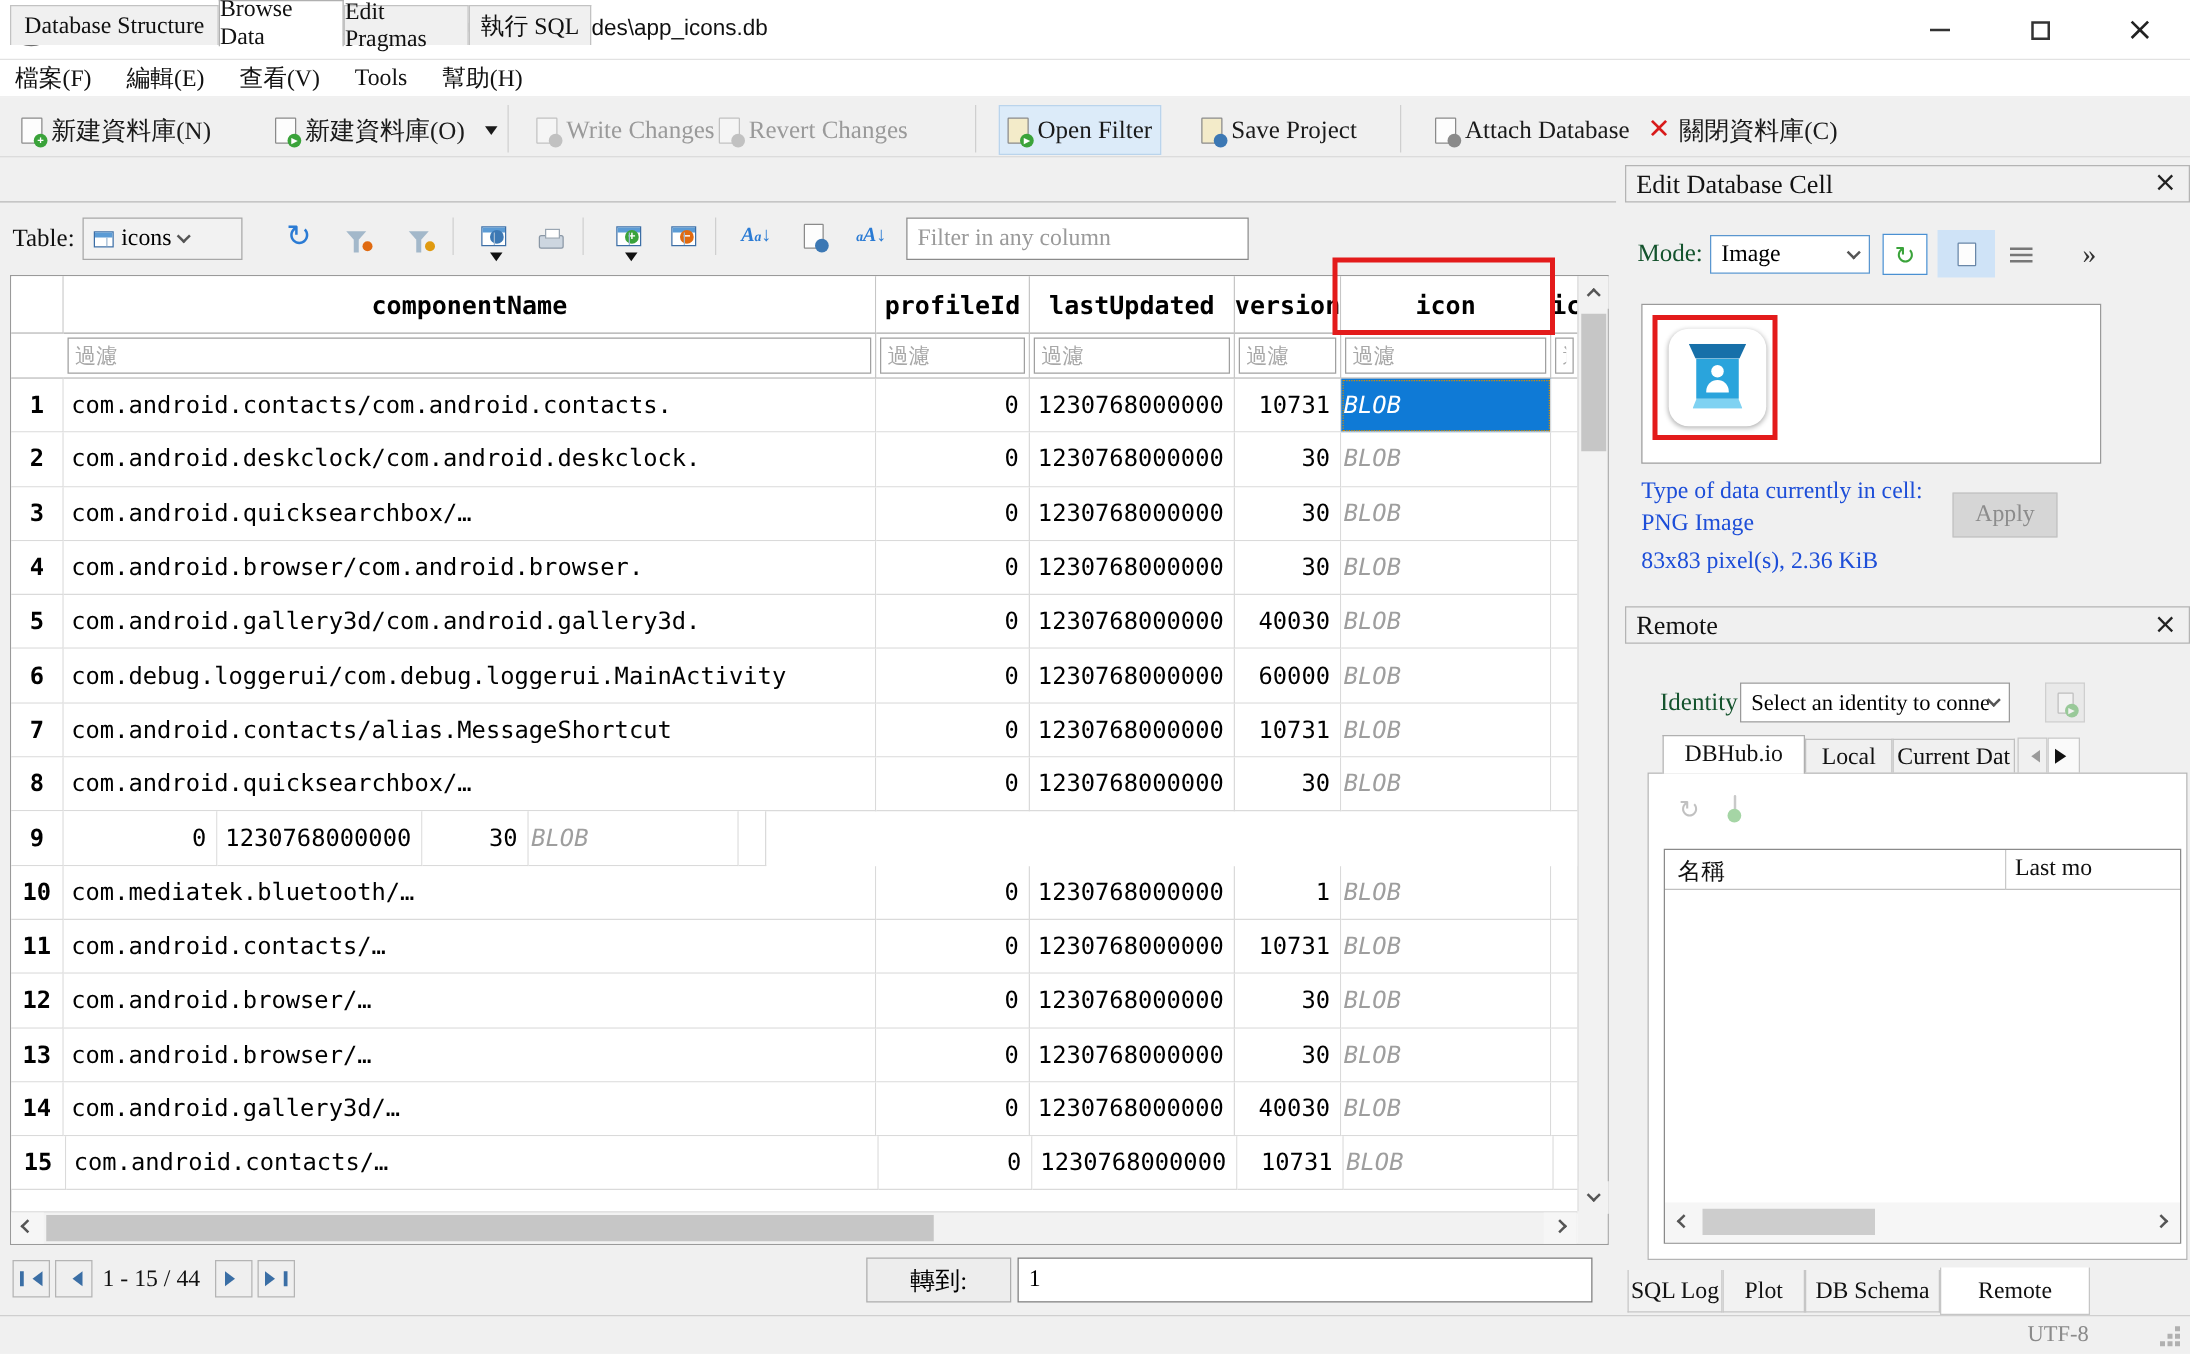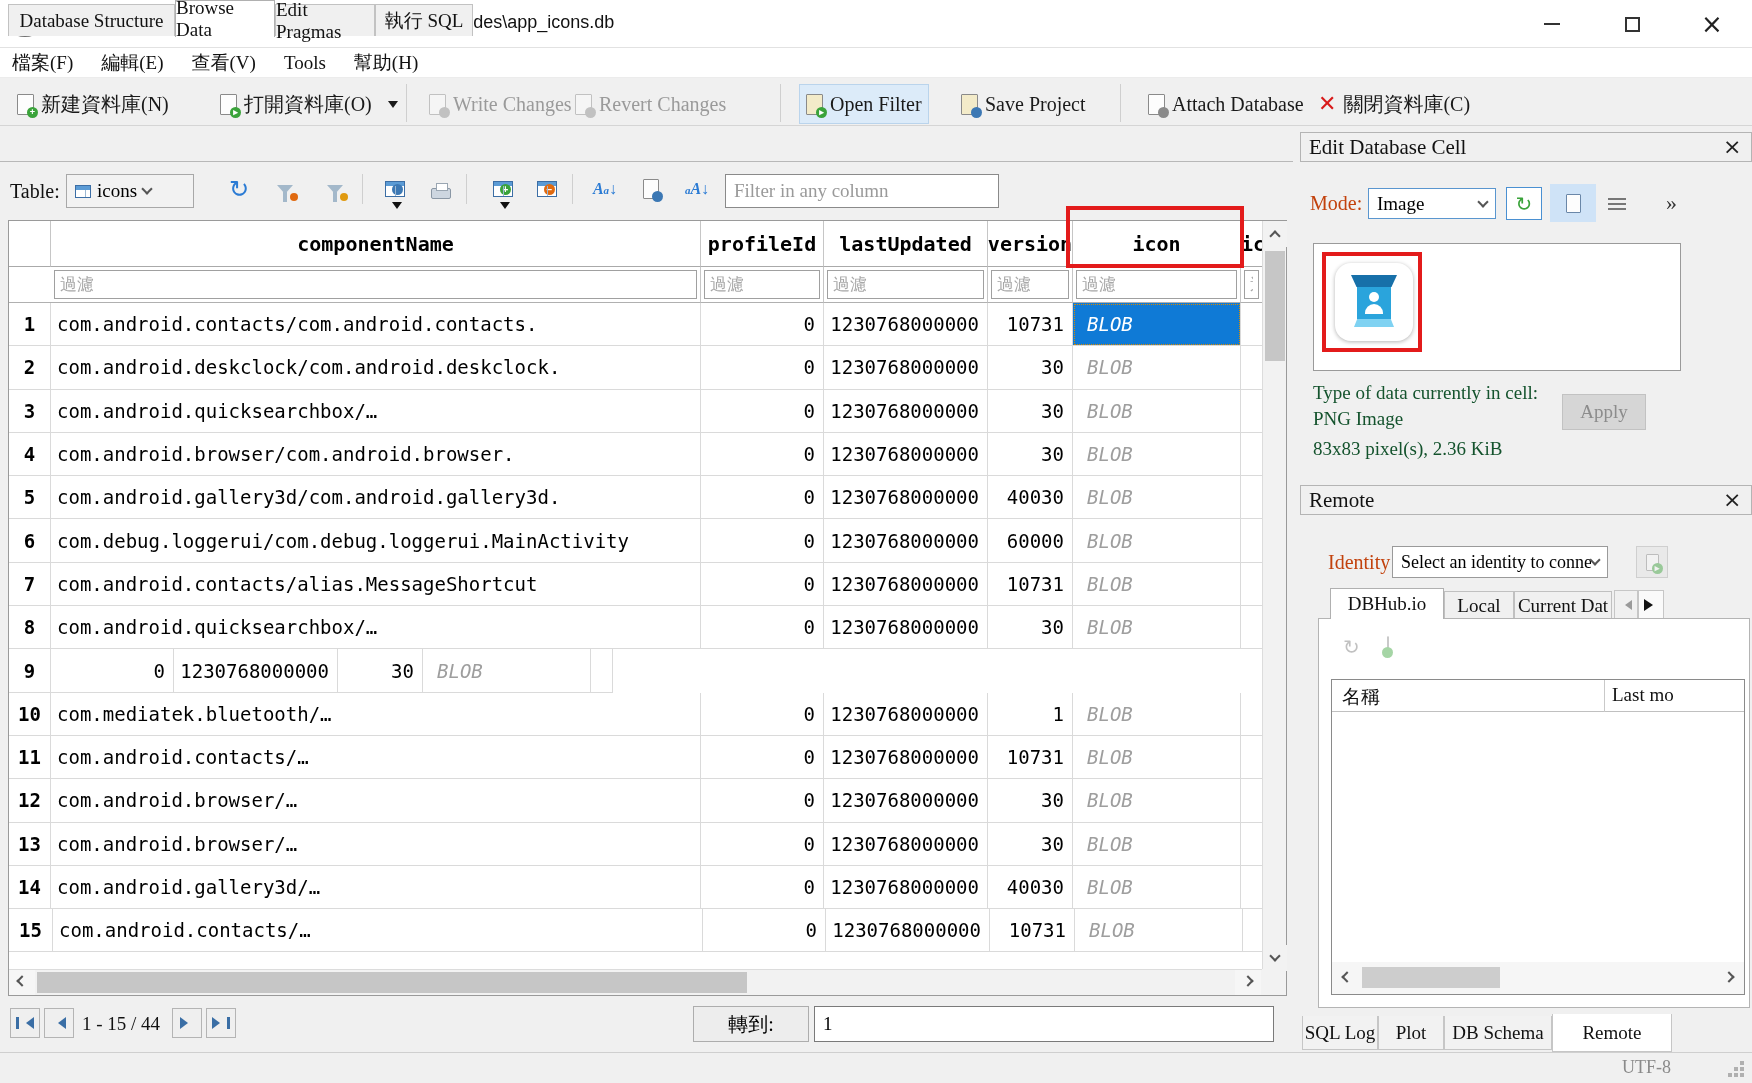--- a/index.html
+++ b/index.html
@@ -74,21 +74,21 @@
 .gfcell { border-right:1px solid #c6c6c6; border-bottom:1px solid #b0b0b0; padding:3px; overflow:hidden; }
 .gfcell input { width:100%; height:100%; border:1px solid #a0a0a0; font-family:"Liberation Serif",serif; font-size:17px; padding:0 5px; }
 .gfcell input::placeholder { color:#a8a8a8; }
 .gbody { position:absolute; left:0; top:82px; }
 .grow { display:flex; height:43.3px; }
 .gcell { border-right:1px solid #dadada; border-bottom:1px solid #dadada; font:19px "DejaVu Sans Mono",monospace;
   display:flex; align-items:center; overflow:hidden; white-space:nowrap; background:#fff; }
 .gcell.num { justify-content:center; font-weight:bold; }
 .gcell.name { padding-left:6px; }
 .gcell.rnum { justify-content:flex-end; padding-right:8px; }
-.gcell.blob { padding-left:14px; font-style:italic; color:#9e9e9e; }
+.gcell.blob { padding-left:2px; font-style:italic; color:#9e9e9e; }
 .gcell.blob.sel { background:#0f7ad6; color:#fff; outline:1px dotted #d98c00; outline-offset:-2px; }
 
 
 .vscroll { position:absolute; right:0; top:0; width:24px; height:750px; background:#f2f2f2; border-left:1px solid #dcdcdc; }
 .sbtn { position:absolute; width:24px; height:26px; background:#f2f2f2; display:flex; align-items:center; justify-content:center; }
 .vthumb { position:absolute; left:2px; width:20px; background:#c6c6c6; }
 .hscroll { position:absolute; left:0; bottom:0; width:1253px; height:26px; background:#f2f2f2; border-top:1px solid #dcdcdc; }
 .hbtn { position:absolute; top:0; width:26px; height:25px; background:#f6f6f6; display:flex; align-items:center; justify-content:center; }
 .hthumb { position:absolute; top:2px; height:21px; background:#c6c6c6; }
 .corner { position:absolute; right:0; bottom:0; width:24px; height:26px; background:#f2f2f2; }
@@ -102,33 +102,33 @@
 .ntri.r { border-left:8px solid #3a6ea5; } .ntri.l { border-right:8px solid #3a6ea5; }
 .nbar { width:3px; height:12px; background:#3a6ea5; }
 .range-label { font-size:19px; color:#111; }
 .goto-btn { background:#ededed; border:1px solid #adadad; display:flex; align-items:center; justify-content:center; font-size:20px; }
 .goto-input { border:1px solid #7a7a7a; background:#fff; font-family:"Liberation Serif",serif; font-size:19px; padding:0 8px; }
 
 
 .rightbg { left:1293px; top:126px; width:459px; height:927px; background:#f0f0f0; }
 .dock-title { background:#f0f0f0; border:1px solid #b4b4b4; display:flex; align-items:center; font-size:21px; color:#111; padding-left:8px; }
 .x-ico { font-size:22px; line-height:22px; color:#222; font-family:"DejaVu Sans",sans-serif; }
-.panel-label { font-size:20px; color:#c2410c; }
+.panel-label { font-size:20px; color:#14532d; }
 .sel-combo { background:#fff; border:1px solid #9a9a9a; display:flex; align-items:center; justify-content:space-between; padding:0 8px; font-size:19px; overflow:hidden; white-space:nowrap; }
 .sel-combo.focus { border:1px solid #5a96cf; }
 .sq-btn { position:absolute; display:flex; align-items:center; justify-content:center; }
 .previewbox { background:#fff; border:1px solid #9a9a9a; }
 .contact-card { background:#fff; border-radius:16px; box-shadow:0 1px 4px rgba(0,0,0,.3); display:flex; align-items:center; justify-content:center; }
 .ca { width:46px; height:54px; display:flex; flex-direction:column; align-items:center; }
 .ca-top { width:46px; height:12px; background:#1770a9; clip-path:polygon(0 0,100% 0,88% 100%,12% 100%); }
 .ca-mid { width:34px; height:32px; background:#2aa4dc; position:relative; }
 .ca-head { position:absolute; left:12px; top:5px; width:10px; height:10px; border-radius:50%; background:#fff; }
 .ca-body { position:absolute; left:8px; top:17px; width:18px; height:10px; border-radius:9px 9px 0 0; background:#fff; }
 .ca-bot { width:40px; height:8px; background:#7fd2f2; clip-path:polygon(8% 0,92% 0,100% 100%,0 100%); }
-.info-text { font-size:19px; color:#14532d; }
+.info-text { font-size:19px; color:#1d4ed8; }
 .apply-btn { background:#d6d6d6; border:1px solid #c2c2c2; color:#8c8c8c; font-size:19px; display:flex; align-items:center; justify-content:center; }
 .rtab { position:absolute; display:flex; align-items:center; justify-content:center; font-size:19px; color:#111;
   background:#f0f0f0; border:1px solid #c0c0c0; border-bottom:none; overflow:hidden; white-space:nowrap; }
 .rtab.active { background:#fff; z-index:2; border-color:#b0b0b0; }
 .content-panel { background:#fff; border:1px solid #b4b4b4; }
 .listbox { background:#fff; border:1px solid #8a8a8a; }
 .lb-head { height:32px; border-bottom:1px solid #c0c0c0; position:relative; font-size:19px; color:#111; }
 .muted-ico { opacity:.45; }
 .dock-tab { position:absolute; display:flex; align-items:center; justify-content:center; font-size:19px; color:#111; background:#f2f2f2; border:1px solid #c6c6c6; border-top:none; }
 .dock-tab.active { background:#fff; z-index:2; }
@@ -169,21 +169,21 @@
   <div class="tbtn" style="left:11px;">
     <span class="doc">
         <span class="badge green">+</span>
       </span>
     <span>新建資料庫(N)</span>
   </div>
   <div class="tbtn" style="left:214px;">
     <span class="doc">
         <span class="badge green">▸</span>
       </span>
-    <span>打開資料庫(O)</span>
+    <span>新建資料庫(O)</span>
   </div>
   <div class="abs" style="left:388px;top:108px;"><span class="dtri"></span></div>
   <div class="tsep" style="left:406px;"></div>
   <div class="tbtn disabled" style="left:423px;">
     <span class="doc">
         <span class="badge gray"></span>
       </span>
     <span>Write Changes</span>
   </div>
   <div class="tbtn disabled" style="left:569px;">

